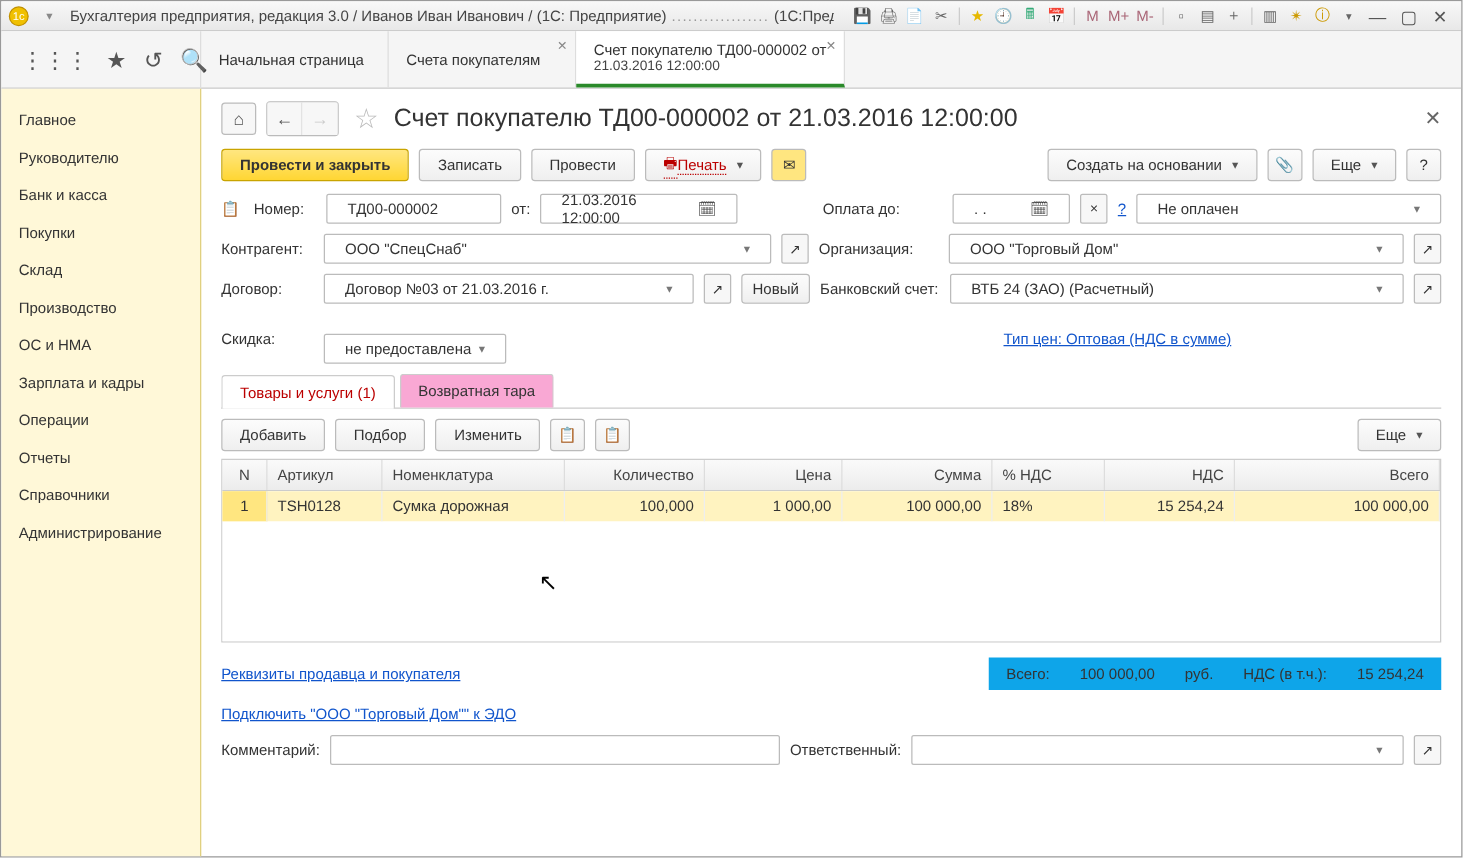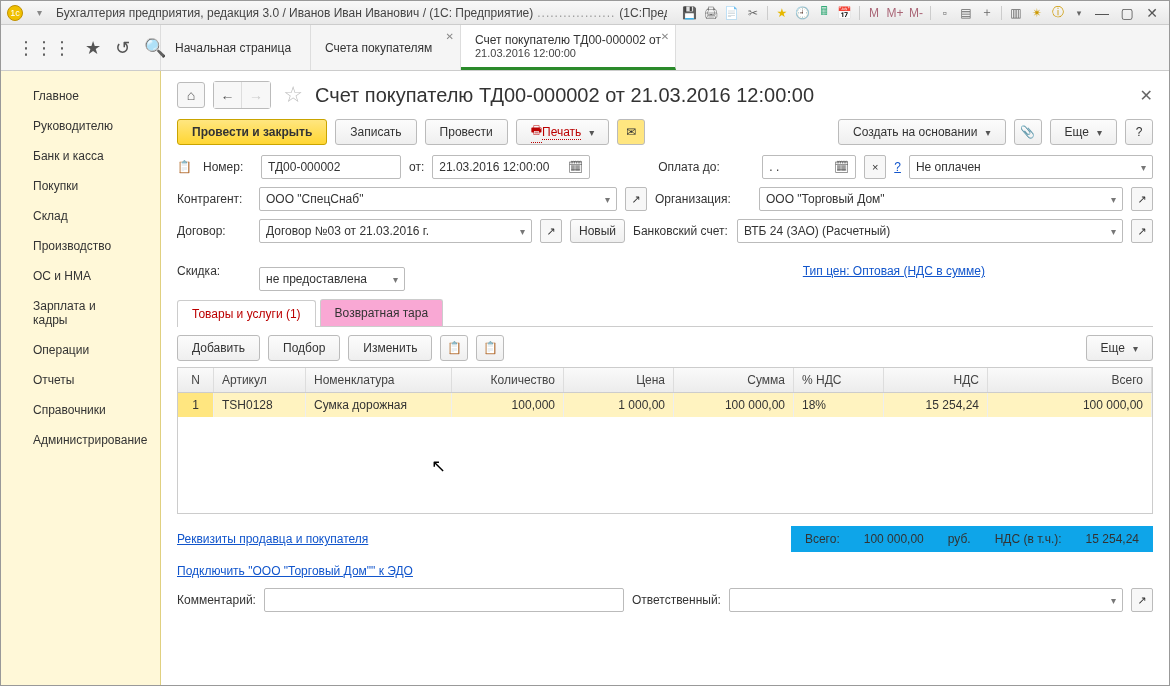--- a/index.html
+++ b/index.html
@@ -21,21 +21,21 @@
   .nav-ico { font-size:18px; color:#555; cursor:pointer;}
   .tabs { display:flex; }
   .tab { padding:6px 14px; border-right:1px solid #ddd; min-width:150px; position:relative; cursor:pointer; display:flex; flex-direction:column; justify-content:center;}
   .tab .close { position:absolute; right:6px; top:6px; color:#888; font-size:10px; cursor:pointer;}
   .tab.active { background:#fff; border-bottom:3px solid #2a8a2a; }
   .tab-line2 { font-size:11px; color:#444; }
 
   
   .main { display:flex; height:calc(686px - 24px - 46px); }
   .sidebar { width:160px; background:#fff8d8; border-right:1px solid #e0d080; padding:10px 0; }
-  .side-item { padding:8px 32px; cursor:pointer; color:#333; }
+  .side-item { padding:8px 14px; cursor:pointer; color:#333; }
 
   .content { flex:1; padding:10px 16px 10px 16px; overflow:auto; position:relative;}
 
   
   .doc-header { display:flex; align-items:center; gap:8px; margin-bottom:10px;}
   .hdr-btn { width:28px; height:26px; border:1px solid #bbb; border-radius:3px; background:#f7f7f7; display:flex; align-items:center; justify-content:center; cursor:pointer; font-size:14px; color:#555;}
   .hdr-btn.fav { border:none; background:none; font-size:22px; color:#bbb;}
   .doc-title { font-size:20px; color:#333; }
   .doc-close { margin-left:auto; font-size:16px; color:#666; cursor:pointer;}
 
@@ -44,21 +44,21 @@
   .btn { height:26px; border:1px solid #bbb; border-radius:3px; background:linear-gradient(#fcfcfc,#efefef); padding:0 14px; display:flex; align-items:center; cursor:pointer; font-size:12px;}
   .btn.primary { background:linear-gradient(#ffe680,#ffd633); border-color:#c9a400; font-weight:bold;}
   .btn.drop::after { content:"▾"; margin-left:8px; color:#555; font-size:10px;}
   .btn.ico { padding:0; width:28px; justify-content:center;}
   .btn.print span { color:#b00; border-bottom:1px dotted #b00;}
   .cmd-spacer { flex:1; }
 
   
   .form-row { display:flex; align-items:center; gap:8px; margin-bottom:8px;}
   .lbl { width:74px; }
-  .fld { height:24px; border:1px solid #bbb; border-radius:2px; background:#fff; padding:0 6px; display:flex; align-items:center;}
+  .fld { height:24px; border:1px solid #bbb; border-radius:2px; background:#fff; padding:0 16px; display:flex; align-items:center;}
   .fld.sel::after { content:"▾"; margin-left:auto; color:#777; font-size:10px;}
   .mini-btn { height:24px; width:22px; border:1px solid #bbb; border-radius:2px; background:#f7f7f7; display:flex; align-items:center; justify-content:center; cursor:pointer; font-size:11px;}
   .blue-link { color:#1155cc; text-decoration:underline; cursor:pointer;}
 
   
   .inner-tabs { display:flex; border-bottom:1px solid #ccc; margin-bottom:8px;}
   .inner-tab { padding:6px 14px; border:1px solid #ccc; border-bottom:none; background:#f9a8d4; cursor:pointer; border-radius:3px 3px 0 0; margin-right:4px;}
   .inner-tab.active { background:#fff; color:#b00; position:relative; top:1px;}
 
   
@@ -225,21 +225,21 @@
       <span class="lbl">Контрагент:</span>
       <div class="fld sel" style="width:358px;">ООО "СпецСнаб"</div>
       <div class="mini-btn">↗</div>
       <span style="width:96px;">Организация:</span>
       <div class="fld sel" style="flex:1;">ООО "Торговый Дом"</div>
       <div class="mini-btn">↗</div>
     </div>
 
     <div class="form-row">
       <span class="lbl">Договор:</span>
-      <div class="fld sel" style="width:273px;">Договор №03 от 21.03.2016 г.</div>
+      <div class="fld sel" style="width:296px;">Договор №03 от 21.03.2016 г.</div>
       <div class="mini-btn">↗</div>
       <div class="btn" style="height:24px;padding:0 8px;">Новый</div>
       <span style="width:96px;">Банковский счет:</span>
       <div class="fld sel" style="flex:1;">ВТБ 24 (ЗАО) (Расчетный)</div>
       <div class="mini-btn">↗</div>
     </div>
 
     <div class="form-row">
       <span class="lbl">Скидка:</span>
       <div class="fld sel" style="width:146px;margin-top:16px;">не предоставлена</div>

